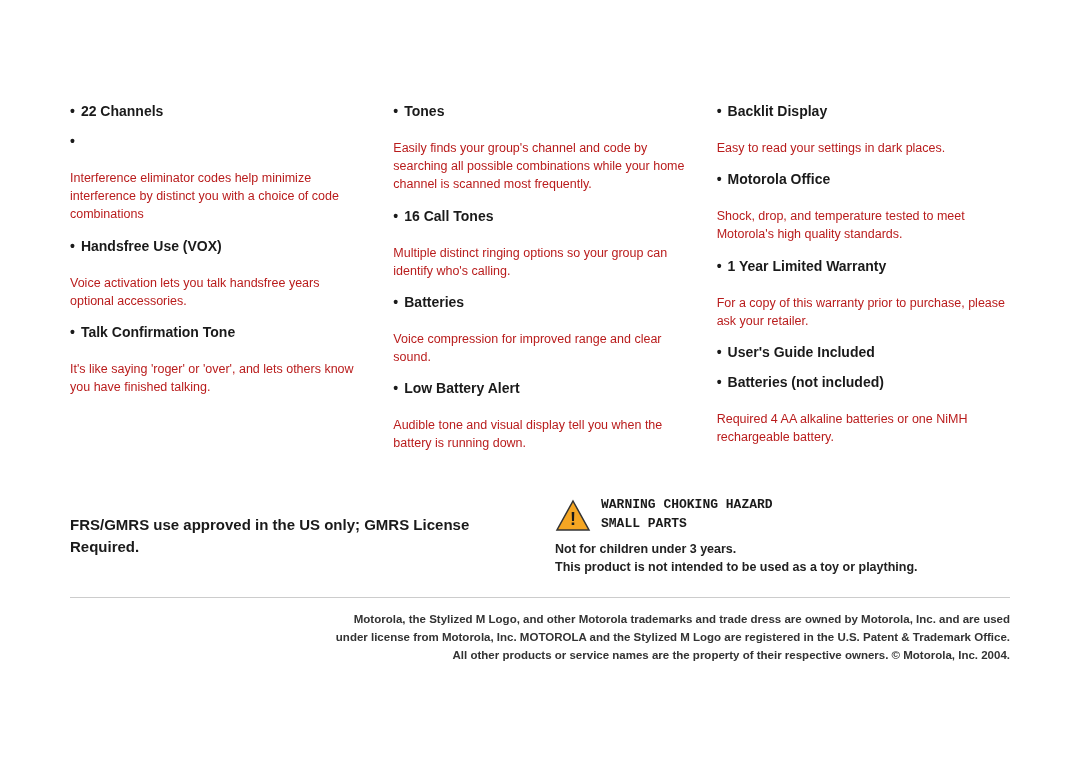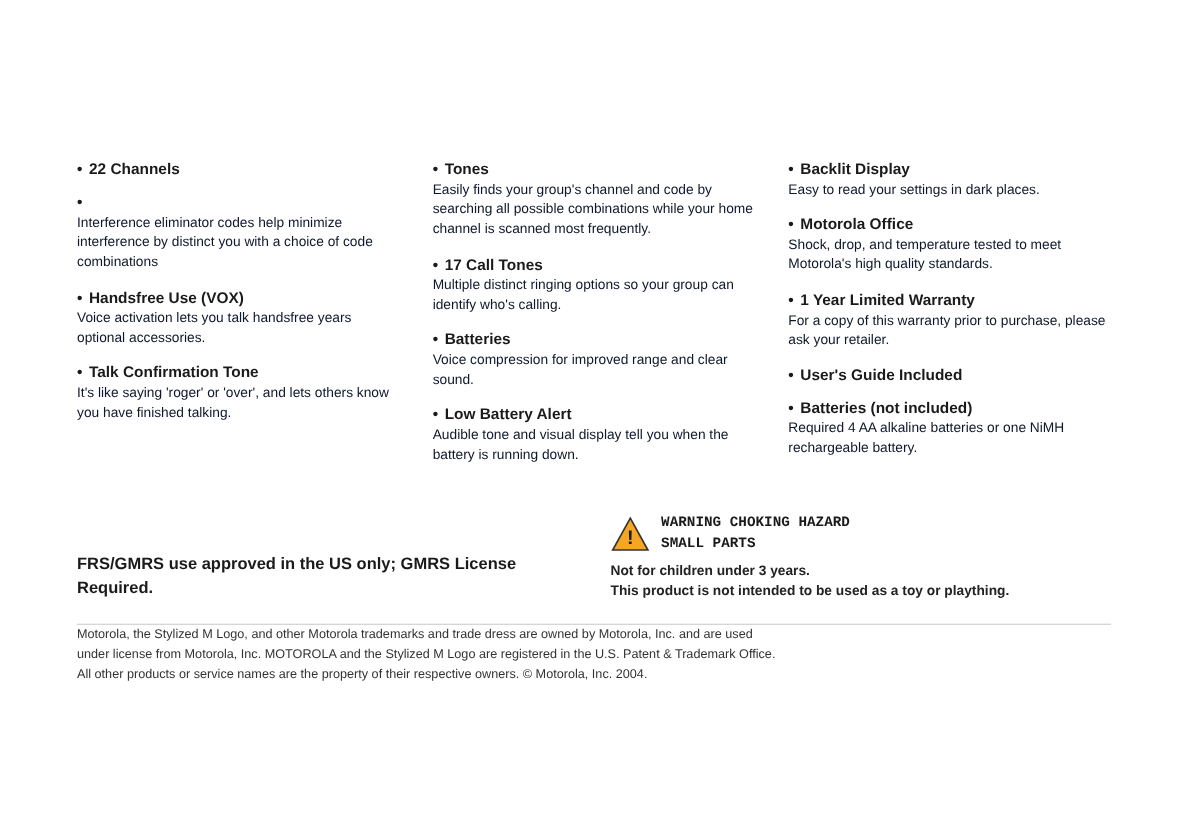--- a/index.html
+++ b/index.html
@@ -51,38 +51,38 @@
 
     .bullet {
       margin-right: 6px;
       font-size: 14px;
       flex-shrink: 0;
     }
 
     .feature-desc {
       font-size: 12.5px;
       line-height: 1.45;
-      margin-top: 2px;
+      margin-top: 20px;
       padding-left: 0;
-      color: #0f172a;
+      color: #b91c1c;
     }
 
     .bottom-section {
       display: grid;
       grid-template-columns: 1fr 1fr;
       gap: 0 30px;
       margin-bottom: 20px;
     }
 
     .frs-notice {
       font-size: 15px;
       font-weight: bold;
       line-height: 1.5;
       display: flex;
-      align-items: flex-end;
+      align-items: center;
     }
 
     .warning-box {
       display: flex;
       flex-direction: column;
     }
 
     .warning-header {
       display: flex;
       align-items: flex-start;
@@ -107,25 +107,26 @@
 
     .warning-desc {
       font-size: 12.5px;
       line-height: 1.45;
       color: #222;
       font-weight: bold;
     }
 
     .footer-text {
       border-top: 1px solid #ccc;
-      padding-top: 0;
-      text-align: left;
+      padding-top: 12px;
+      text-align: right;
       font-size: 11.5px;
       line-height: 1.6;
       color: #333;
+      font-weight: bold;
     }
   </style>
 </head>
 <body>
 
 <div class="page-container">
 
   <div class="main-content">
 
     <div class="column">
@@ -168,21 +169,21 @@
         <div class="feature-title">
           <span class="bullet">•</span>
           <span>Tones</span>
         </div>
         <div class="feature-desc">Easily finds your group's channel and code by searching all possible combinations while your home channel is scanned most frequently.</div>
       </div>
 
       <div class="feature-item">
         <div class="feature-title">
           <span class="bullet">•</span>
-          <span>17 Call Tones</span>
+          <span>16 Call Tones</span>
         </div>
         <div class="feature-desc">Multiple distinct ringing options so your group can identify who's calling.</div>
       </div>
 
       <div class="feature-item">
         <div class="feature-title">
           <span class="bullet">•</span>
           <span>Batteries</span>
         </div>
         <div class="feature-desc">Voice compression for improved range and clear sound.</div>

